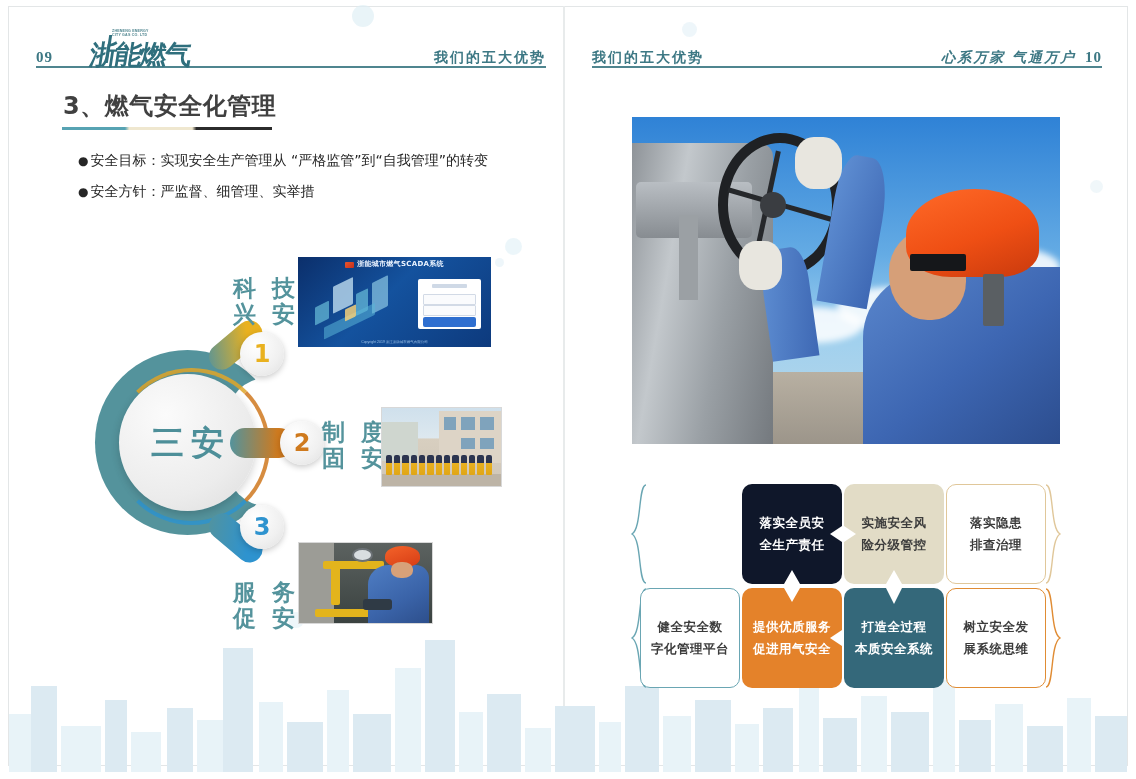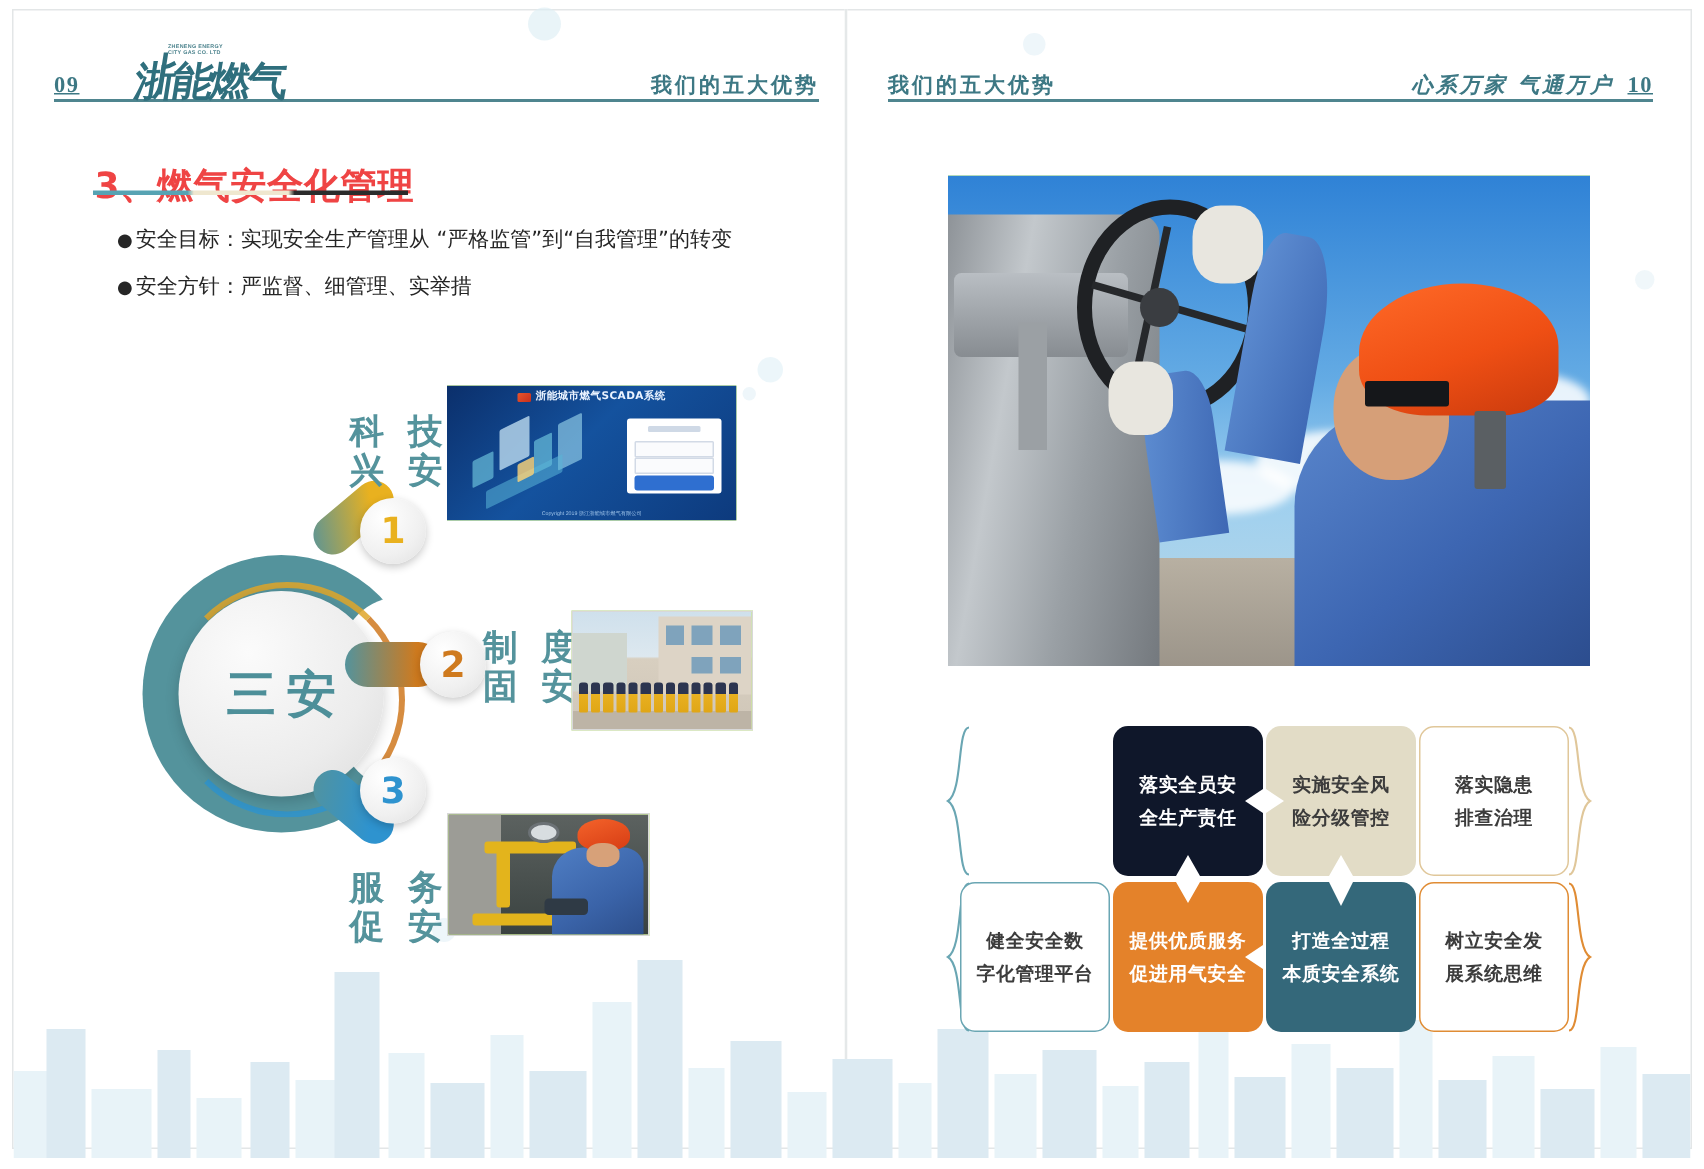--- a/index.html
+++ b/index.html
@@ -22,45 +22,45 @@
   
   .skyline{position:absolute;left:9px;bottom:7px;width:1118px;height:150px;
            overflow:hidden;pointer-events:none;}
   .sky-b{position:absolute;bottom:0;background:#e8f3f8;}
   .sky-b.d{background:#dceaf2;}
 
   
   .hdr{position:absolute;top:34px;height:34px;}
   .hdr .rule{position:absolute;left:0;right:0;bottom:0;height:2px;background:#4f858f;}
   .pgnum{position:absolute;bottom:3px;font:700 15px/1 "Liberation Serif",serif;
-         color:#3d7884;letter-spacing:1px;text-decoration:underline;}
+         color:#3d7884;letter-spacing:1px;}
   .hdr-title{position:absolute;bottom:4px;font:700 14px/1 "DejaVu Sans",sans-serif;
              color:#3d7884;letter-spacing:2px;white-space:nowrap;}
 
   
   .logo{position:absolute;left:54px;bottom:1px;width:92px;height:36px;}
   .logo .cal{position:absolute;left:0;bottom:-1px;font:700 27px/1 "DejaVu Serif",serif;
              color:#2f6f7d;letter-spacing:-2px;
              transform:skewX(-9deg);white-space:nowrap;}
   .logo .en{position:absolute;left:22px;top:-2px;font:700 3.6px/4.4px "Liberation Sans",sans-serif;
             color:#4f858f;letter-spacing:.2px;width:64px;}
   .logo .bar{position:absolute;left:17px;top:4px;width:3px;height:28px;background:#2f6f7d;
              transform:skewX(-9deg);}
 
   
   .sec-title{position:absolute;left:63px;top:92px;
-             font:700 24px/1.2 "DejaVu Sans",sans-serif;color:#ef4444;letter-spacing:.5px;margin-top:18px;}
+             font:700 24px/1.2 "DejaVu Sans",sans-serif;color:#404040;letter-spacing:.5px;}
   .sec-rule{position:absolute;left:62px;top:127px;width:210px;height:3px;
             background:linear-gradient(90deg,#57a3b3 0%,#57a3b3 30%,#efe7cf 32%,#efe7cf 62%,#2b2b2b 64%,#2b2b2b 100%);}
 
   .bullet{position:absolute;font:14px/1.5 "DejaVu Sans",sans-serif;color:#262626;white-space:nowrap;}
   .bullet .dot{color:#262626;font-size:12px;margin-right:2px;}
 
   
-  .triad{position:absolute;left:95px;top:370px;width:185px;height:185px;}
+  .triad{position:absolute;left:95px;top:350px;width:185px;height:185px;}
   .triad .ring{position:absolute;inset:0;border-radius:50%;background:#54939c;}
   .triad .ring-gap{position:absolute;right:-9px;top:28px;width:62px;height:128px;
                    background:#fff;border-radius:40px 0 0 40px;}
   .triad .inner{position:absolute;left:24px;top:24px;width:137px;height:137px;border-radius:50%;
        background:radial-gradient(circle at 34% 30%,#fbfbfb 0%,#ececec 62%,#dcdcdc 100%);
        box-shadow:0 3px 9px rgba(0,0,0,.18);
        display:flex;align-items:center;justify-content:center;}
   .triad .inner-rim{position:absolute;left:18px;top:18px;width:149px;height:149px;border-radius:50%;
        border:4px solid #3f93bb;
        border-top-color:#e0a62a;border-right-color:#d0791f;border-bottom-color:#2f93cd;border-left-color:#54939c;
@@ -71,21 +71,21 @@
   .spoke{position:absolute;height:30px;border-radius:15px;}
   .node{position:absolute;width:44px;height:44px;border-radius:50%;
         background:radial-gradient(circle at 36% 30%,#fff 0%,#f0f0f0 60%,#e0e0e0 100%);
         box-shadow:0 2px 6px rgba(0,0,0,.22);
         display:flex;align-items:center;justify-content:center;
         font:700 24px/1 "DejaVu Sans",sans-serif;}
   .branch-txt{position:absolute;font:700 23px/1.12 "DejaVu Sans",sans-serif;
               color:#54939c;letter-spacing:4px;white-space:nowrap;}
 
   
-  .photo{position:absolute;overflow:hidden;background:#bef264;}
+  .photo{position:absolute;overflow:hidden;background:#1d4ed8;}
   .photo.bd{border:1px solid #d8d8d8;}
 
   
   .scada{background:linear-gradient(135deg,#0b2f6b 0%,#14529e 45%,#0d3a7d 100%);position:relative;}
   .scada .top{position:absolute;top:0;left:0;right:0;height:17%;
               display:flex;align-items:center;justify-content:center;gap:3px;}
   .scada .flag{width:9px;height:6px;background:linear-gradient(135deg,#e8552c,#c62f1c);border-radius:1px;}
   .scada .ttl{font:700 7px/1 "DejaVu Sans",sans-serif;color:#eaf3ff;letter-spacing:.3px;}
   .scada .iso{position:absolute;left:6%;top:22%;width:46%;height:62%;}
   .scada .cube{position:absolute;background:rgba(120,210,230,.6);transform:skewY(-26deg);border-radius:1px;}

